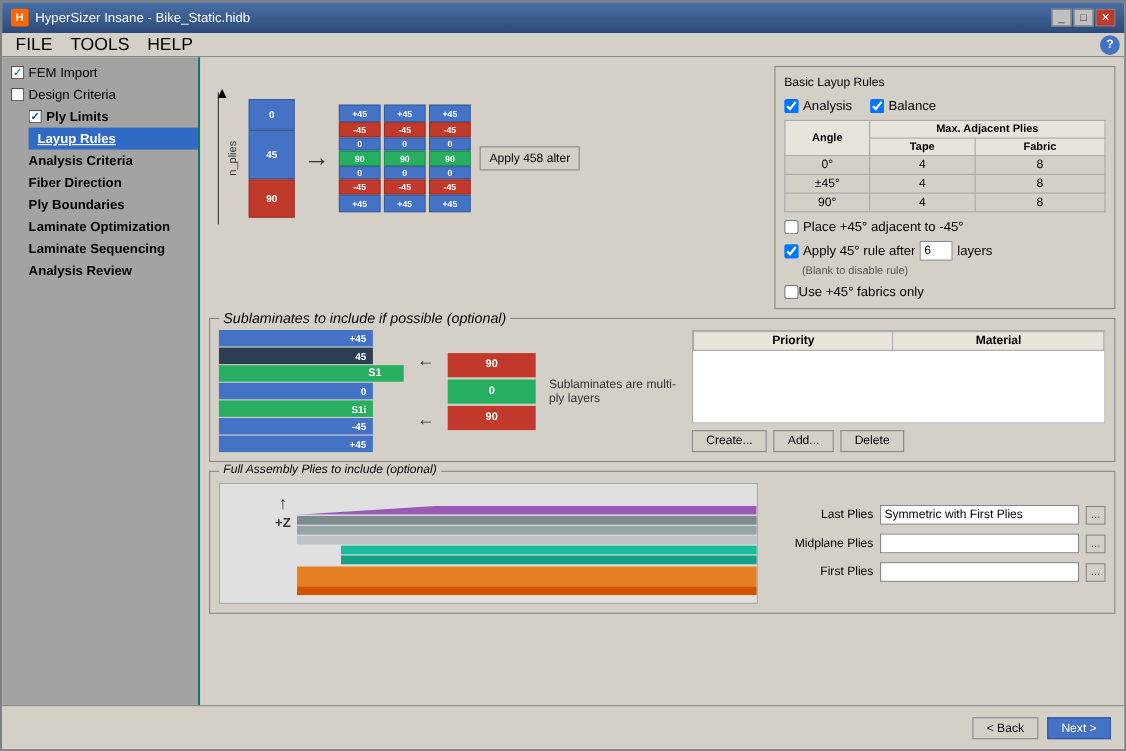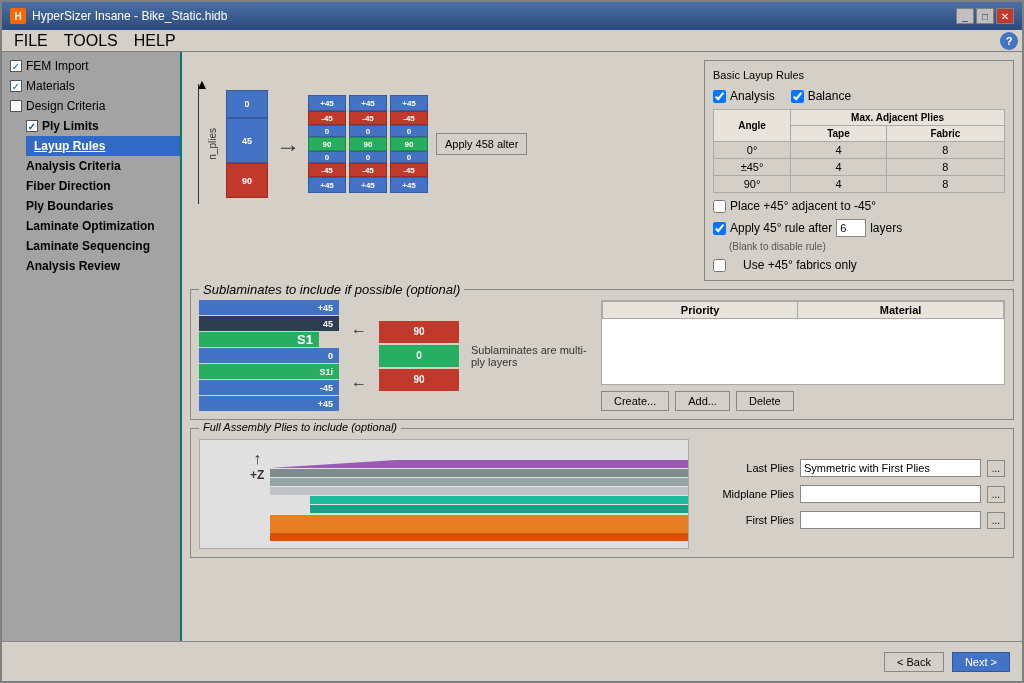--- a/index.html
+++ b/index.html
@@ -77,24 +77,20 @@
   </div>
 
   <div class="main-area">
 
     <div class="sidebar">
       <div class="sidebar-item">
         <div class="checkbox checked"></div>
         <span>FEM Import</span>
       </div>
       <div class="sidebar-item">
-        <div class="checkbox checked"></div>
-        <span>Materials</span>
-      </div>
-      <div class="sidebar-item">
         <div class="checkbox"></div>
         <span>Design Criteria</span>
       </div>
       <div class="sidebar-item indent">
         <div class="checkbox checked"></div>
         <span>Ply Limits</span>
       </div>
       <div class="sidebar-item indent2 selected">
         <span>Layup Rules</span>
       </div>
@@ -230,36 +226,36 @@
 
           <div style="display:flex; align-items:center; gap:4px; margin-top:6px;">
             <input type="checkbox" checked="" style="">
             <span>Apply 45° rule after</span>
             <input type="text" class="input-field" style="width: 30px;" value="6">
             <span>layers</span>
           </div>
 
           <div style="font-size:10px; color:#555; margin-top:4px; margin-left:16px;">(Blank to disable rule)</div>
 
-          <div style="display:flex; align-items:flex-end; gap:17px; margin-top:6px;">
+          <div style="display:flex; align-items:flex-end; gap:0; margin-top:6px;">
             <input type="checkbox" style="">
             <span>Use +45° fabrics only</span>
           </div>
         </div>
       </div>
 
       <div style="border:1px solid #888; padding:10px 8px 8px 8px; margin-bottom:8px; position:relative; display:flex; gap:10px;">
         <div style="position:absolute; top:-8px; left:8px; background:#d4d0c8; padding:0 4px; font-size:13px; font-style:italic;">Sublaminates to include if possible (optional)</div>
 
         <div style="display:flex; align-items:center; gap:12px;">
 
           <div style="display:flex; flex-direction:column; gap:1px;">
             <div style="width:140px; height:15px; background:#4472c4; display:flex; align-items:center; justify-content:flex-end; padding-right:6px; color:white; font-size:9px; font-weight:bold;">+45</div>
             <div style="width:140px; height:15px; background:#2c3e50; display:flex; align-items:center; justify-content:flex-end; padding-right:6px; color:white; font-size:9px; font-weight:bold;">45</div>
-            <div style="width:120px; height:15px; background:#27ae60; display:flex; align-items:center; justify-content:flex-end; padding-right:6px; color:white; font-size:13px; font-weight:bold;">S1</div>
+            <div style="width:168px; height:15px; background:#27ae60; display:flex; align-items:center; justify-content:flex-end; padding-right:20px; color:white; font-size:10px; font-weight:bold;">S1</div>
             <div style="width:140px; height:15px; background:#4472c4; display:flex; align-items:center; justify-content:flex-end; padding-right:6px; color:white; font-size:9px; font-weight:bold;">0</div>
             <div style="width:140px; height:15px; background:#27ae60; display:flex; align-items:center; justify-content:flex-end; padding-right:6px; color:white; font-size:9px; font-weight:bold;">S1i</div>
             <div style="width:140px; height:15px; background:#4472c4; display:flex; align-items:center; justify-content:flex-end; padding-right:6px; color:white; font-size:9px; font-weight:bold;">-45</div>
             <div style="width:140px; height:15px; background:#4472c4; display:flex; align-items:center; justify-content:flex-end; padding-right:6px; color:white; font-size:9px; font-weight:bold;">+45</div>
           </div>
 
           <div style="display:flex; flex-direction:column; justify-content:space-around; height:107px;">
             <div style="font-size:16px; color:#333; line-height:1;">←</div>
             <div style="font-size:16px; color:#333; line-height:1;">←</div>
           </div>

